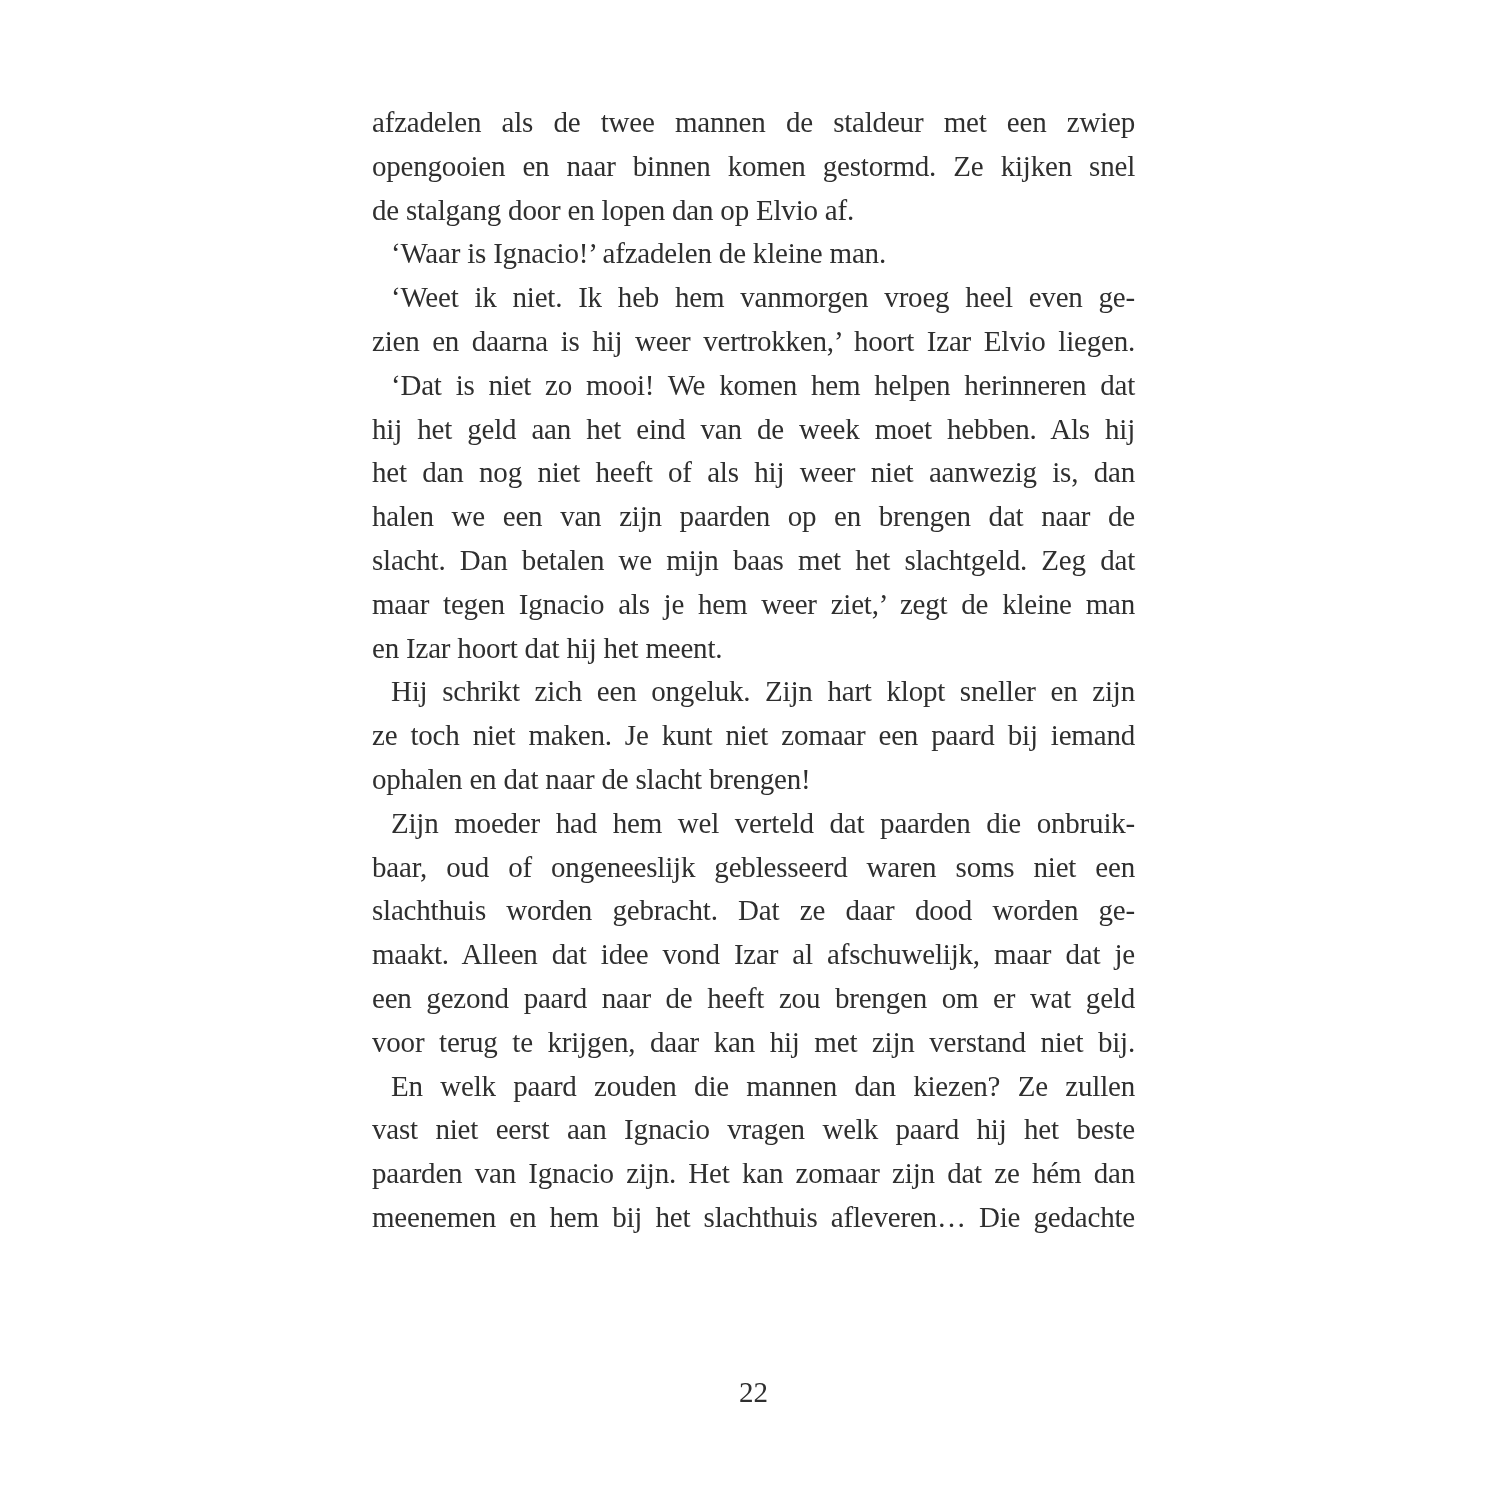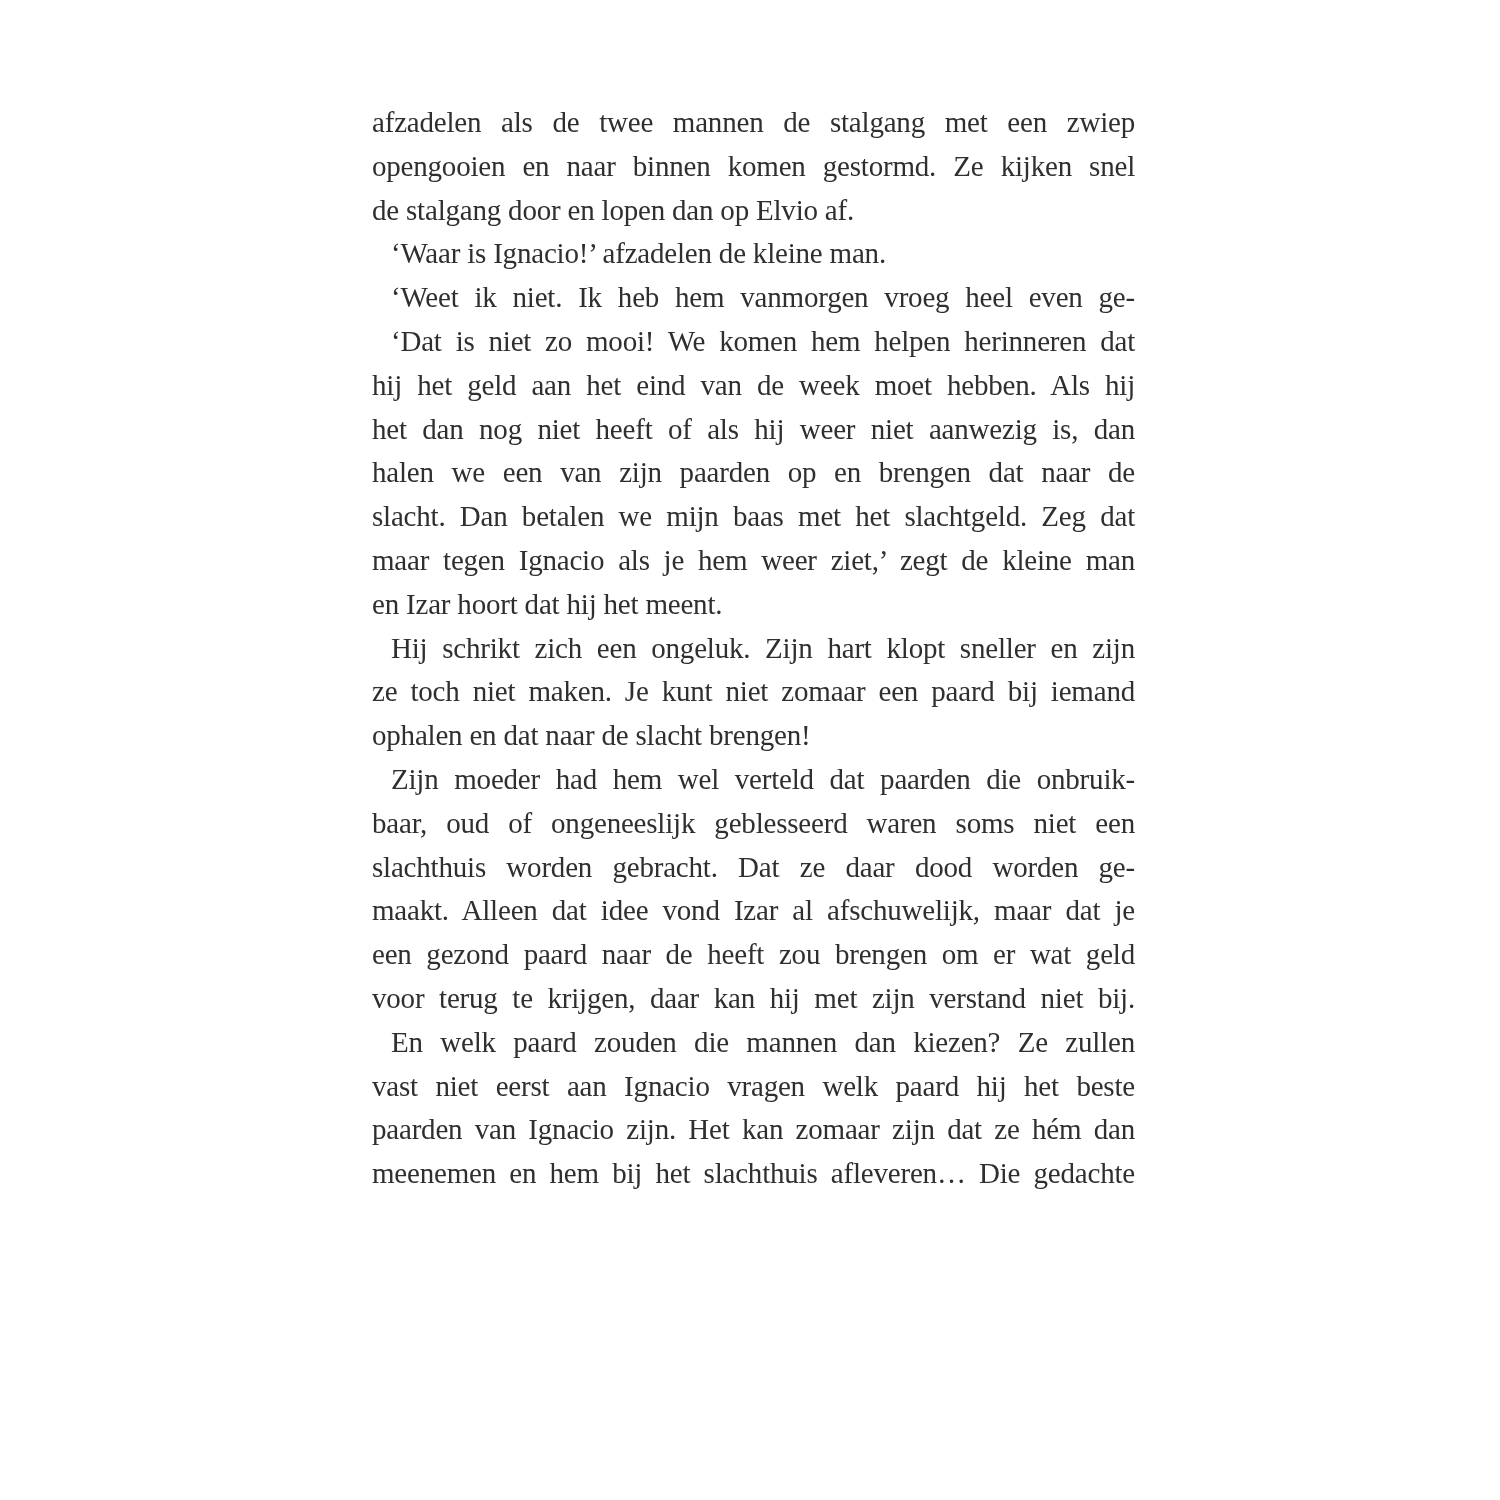--- a/index.html
+++ b/index.html
@@ -45,25 +45,26 @@
     font-size: 29px;
     line-height: 43.8px;
     color: #2f2f2f;
   }
 </style>
 </head>
 <body>
 
 <div class="page" style="background: rgb(255, 255, 255);">
   <div class="text-block" style="color: rgb(47, 47, 47);">
-      <div class="line justify">afzadelen als de twee mannen de stalgang met een zwiep</div>
+      <div class="line justify">afzadelen als de twee mannen de staldeur met een zwiep</div>
       <div class="line justify">opengooien en naar binnen komen gestormd. Ze kijken snel</div>
       <div class="line">de stalgang door en lopen dan op Elvio af.</div>
       <div class="line indent">‘Waar is Ignacio!’ afzadelen de kleine man.</div>
       <div class="line indent justify">‘Weet ik niet. Ik heb hem vanmorgen vroeg heel even ge-</div>
+      <div class="line justify">zien en daarna is hij weer vertrokken,’ hoort Izar Elvio liegen.</div>
       <div class="line indent justify">‘Dat is niet zo mooi! We komen hem helpen herinneren dat</div>
       <div class="line justify">hij het geld aan het eind van de week moet hebben. Als hij</div>
       <div class="line justify">het dan nog niet heeft of als hij weer niet aanwezig is, dan</div>
       <div class="line justify">halen we een van zijn paarden op en brengen dat naar de</div>
       <div class="line justify">slacht. Dan betalen we mijn baas met het slachtgeld. Zeg dat</div>
       <div class="line justify">maar tegen Ignacio als je hem weer ziet,’ zegt de kleine man</div>
       <div class="line">en Izar hoort dat hij het meent.</div>
       <div class="line indent justify">Hij schrikt zich een ongeluk. Zijn hart klopt sneller en zijn</div>
       <div class="line justify">ze toch niet maken. Je kunt niet zomaar een paard bij iemand</div>
       <div class="line">ophalen en dat naar de slacht brengen!</div>
@@ -71,13 +72,14 @@
       <div class="line justify">baar, oud of ongeneeslijk geblesseerd waren soms niet een</div>
       <div class="line justify">slachthuis worden gebracht. Dat ze daar dood worden ge-</div>
       <div class="line justify">maakt. Alleen dat idee vond Izar al afschuwelijk, maar dat je</div>
       <div class="line justify">een gezond paard naar de heeft zou brengen om er wat geld</div>
       <div class="line justify">voor terug te krijgen, daar kan hij met zijn verstand niet bij.</div>
       <div class="line indent justify">En welk paard zouden die mannen dan kiezen? Ze zullen</div>
       <div class="line justify">vast niet eerst aan Ignacio vragen welk paard hij het beste</div>
       <div class="line justify">paarden van Ignacio zijn. Het kan zomaar zijn dat ze hém dan</div>
       <div class="line justify">meenemen en hem bij het slachthuis afleveren… Die gedachte</div>
     </div>
+  <div class="page-number" style="color: rgb(47, 47, 47);">22</div>
 </div>
 
 </body></html>

